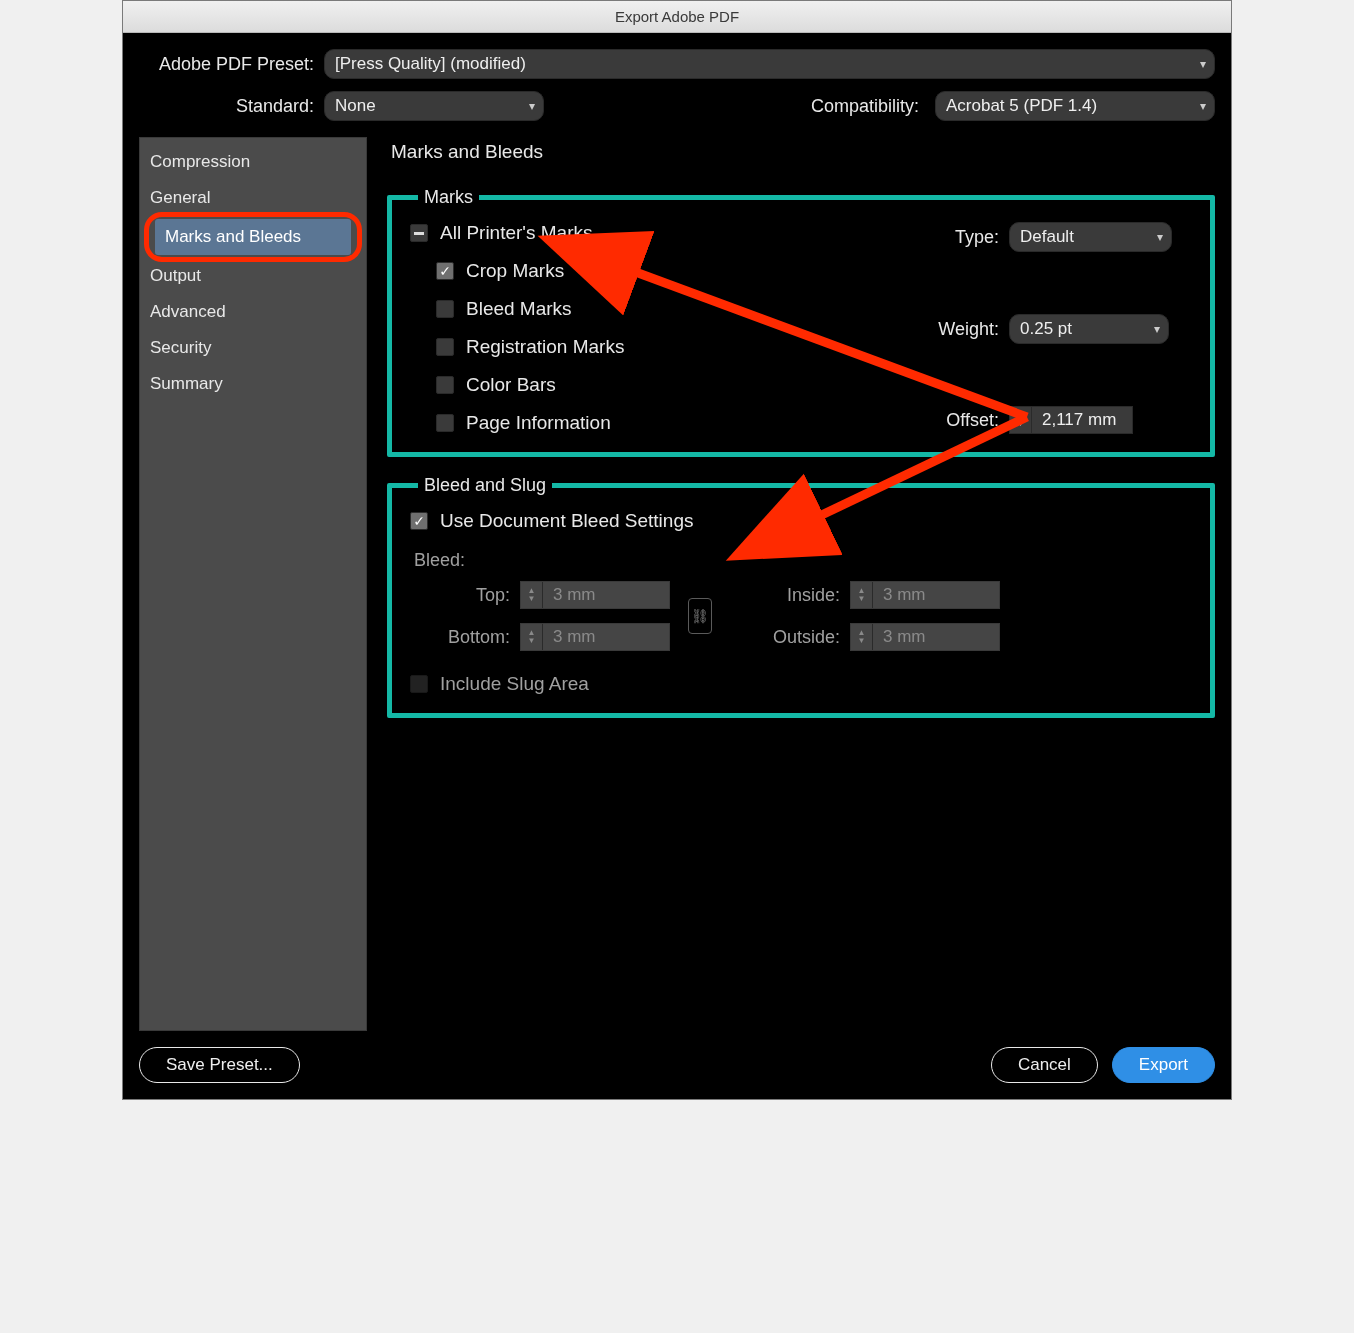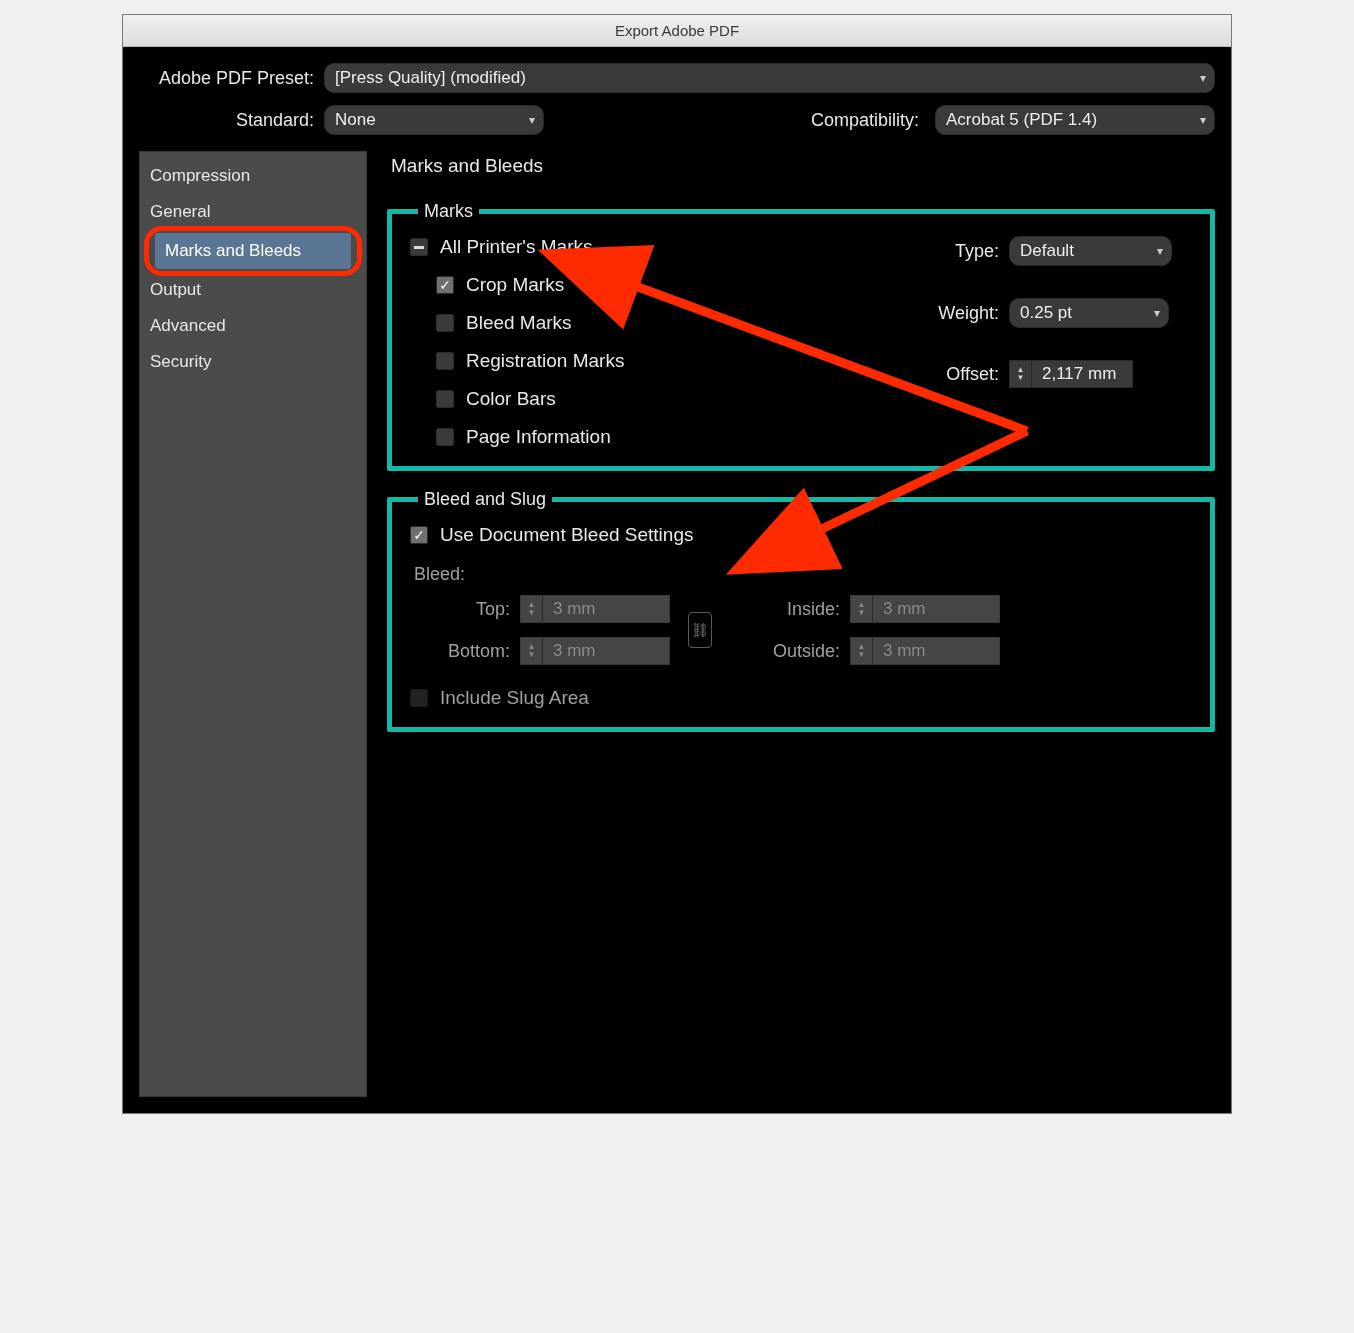--- a/index.html
+++ b/index.html
@@ -1,18 +1,18 @@
 <!DOCTYPE html>
 <html><head>
 <meta charset="utf-8">
 <style>
   * { box-sizing: border-box; margin: 0; padding: 0; font-family: -apple-system, "Helvetica Neue", Arial, sans-serif; }
   body { background: #f0f0f0; width: 1354px; height: 1333px; overflow: hidden; }
   .window {
-    width: 1110px; height: 1100px; margin: 14px auto;
+    width: 1110px; height: 1100px; margin: 0 auto;
     border: 1px solid #7a7a7a; background: #e8e8e8;
   }
   .titlebar {
     height: 32px; background: linear-gradient(#f0f0f0,#dcdcdc);
     border-bottom: 1px solid #b8b8b8;
     display: flex; align-items: center; justify-content: center;
     font-size: 15px; color: #3a3a3a;
   }
   .body {
     background: #000000; color: #eee; height: calc(100% - 32px);
@@ -55,21 +55,21 @@
   .content-title { font-size: 19px; color: #e8e8e8; margin: 4px 0 6px 4px; }
   fieldset.box {
     border: 5px solid #14b8a6; border-radius: 2px; padding: 14px 18px 18px 18px;
     position: relative;
   }
   fieldset.box > legend {
     padding: 0 6px; font-size: 18px; color: #e8e8e8; margin-left: 8px;
   }
   .marks-grid { display: flex; gap: 40px; }
   .marks-left { display: flex; flex-direction: column; gap: 16px; }
-  .marks-right { display: flex; flex-direction: column; gap: 32px; margin-left: auto; padding-right: 20px; }
+  .marks-right { display: flex; flex-direction: column; gap: 4px; margin-left: auto; padding-right: 20px; justify-content: space-between; }
   .ck-row { display: flex; align-items: center; gap: 12px; font-size: 19px; color: #e8e8e8; }
   .ck {
     width: 18px; height: 18px; border: 1px solid #2a2a2a; background: #3a3a3a;
     border-radius: 2px; display: inline-flex; align-items: center; justify-content: center;
     font-size: 14px; color: #fff;
   }
   .ck.mixed::after { content: ""; width: 10px; height: 3px; background: #ddd; display: block; }
   .ck.checked { background: #6f6f6f; }
   .ck.checked::after { content: "✓"; font-size: 14px; line-height: 1; }
   .sub { margin-left: 26px; display: flex; flex-direction: column; gap: 16px; }
@@ -143,20 +143,21 @@
     <div class="main">
       <div class="sidebar">
         <div class="item">Compression</div>
         <div class="item">General</div>
         <div class="highlight-ring">
           <div class="item sel" style="margin:0;border-radius:3px">Marks and Bleeds</div>
         </div>
         <div class="item">Output</div>
         <div class="item">Advanced</div>
         <div class="item">Security</div>
+        <div class="item">Summary</div>
       </div>
 
       <div class="content" style="position:relative">
         <div class="content-title">Marks and Bleeds</div>
 
         <fieldset class="box">
           <legend>Marks</legend>
           <div class="marks-grid">
             <div class="marks-left">
               <div class="ck-row">
@@ -254,14 +255,20 @@
             <marker id="ah" markerWidth="14" markerHeight="14" refX="2" refY="5" orient="auto">
               <polygon points="0,0 12,5 0,10" fill="#ff2a00"></polygon>
             </marker>
           </defs>
           <line x1="640" y1="280" x2="235" y2="130" stroke="#ff2a00" stroke-width="9" marker-end="url(#ah)"></line>
           <line x1="640" y1="280" x2="420" y2="385" stroke="#ff2a00" stroke-width="9" marker-end="url(#ah)"></line>
         </svg>
       </div>
     </div>
 
+    <div class="footer">
+      <div class="btn">Save Preset...</div>
+      <div class="spacer"></div>
+      <div class="btn">Cancel</div>
+      <div class="btn primary">Export</div>
+    </div>
   </div>
 </div>
 
 </body></html>

